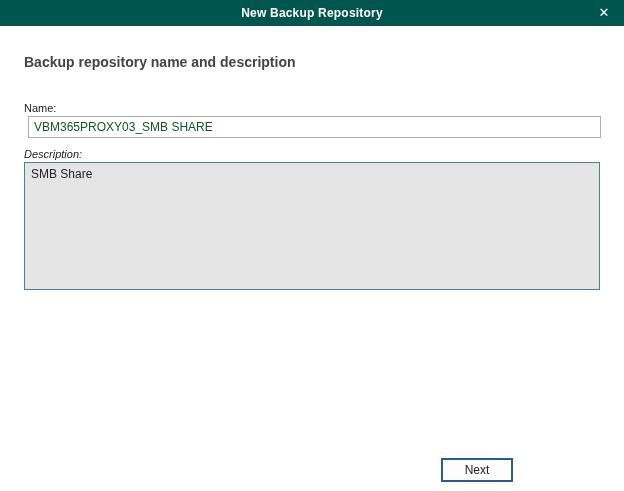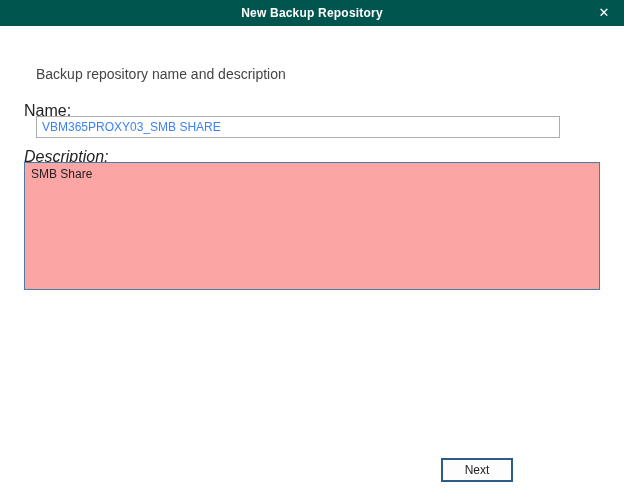--- a/index.html
+++ b/index.html
@@ -49,56 +49,56 @@
     line-height: 26px;
     cursor: pointer;
     padding: 0;
   }
   
   .heading {
     position: absolute;
     top: 54px;
     left: 24px;
     font-size: 14px;
-    font-weight: normal;
+    font-weight: bold;
     color: #444444;
-    margin: 12px;
+    margin: 0;
   }
   .field-label {
     position: absolute;
     left: 24px;
-    font-size: 16px;
+    font-size: 11px;
     color: #222222;
   }
   .label-name { top: 102px; }
   .label-description { top: 148px; font-style: italic; }
   .name-input {
     position: absolute;
     top: 116px;
-    left: 36px;
-    width: 524px;
+    left: 28px;
+    width: 573px;
     height: 22px;
     box-sizing: border-box;
     border: 1px solid #abadb3;
     background: #ffffff;
     font-family: "Liberation Sans", sans-serif;
     font-size: 12px;
-    color: #3b82f6;
+    color: #14532d;
     padding: 0 5px;
     outline: none;
   }
   .description-textarea {
     position: absolute;
     top: 162px;
     left: 24px;
     width: 576px;
     height: 128px;
     box-sizing: border-box;
     border: 1px solid #4a7ea0;
-    background: #fca5a5;
+    background: #e5e5e5;
     font-family: "Liberation Sans", sans-serif;
     font-size: 12px;
     color: #222222;
     padding: 4px 6px;
     resize: none;
     outline: none;
   }
   
   .btn {
     position: absolute;

